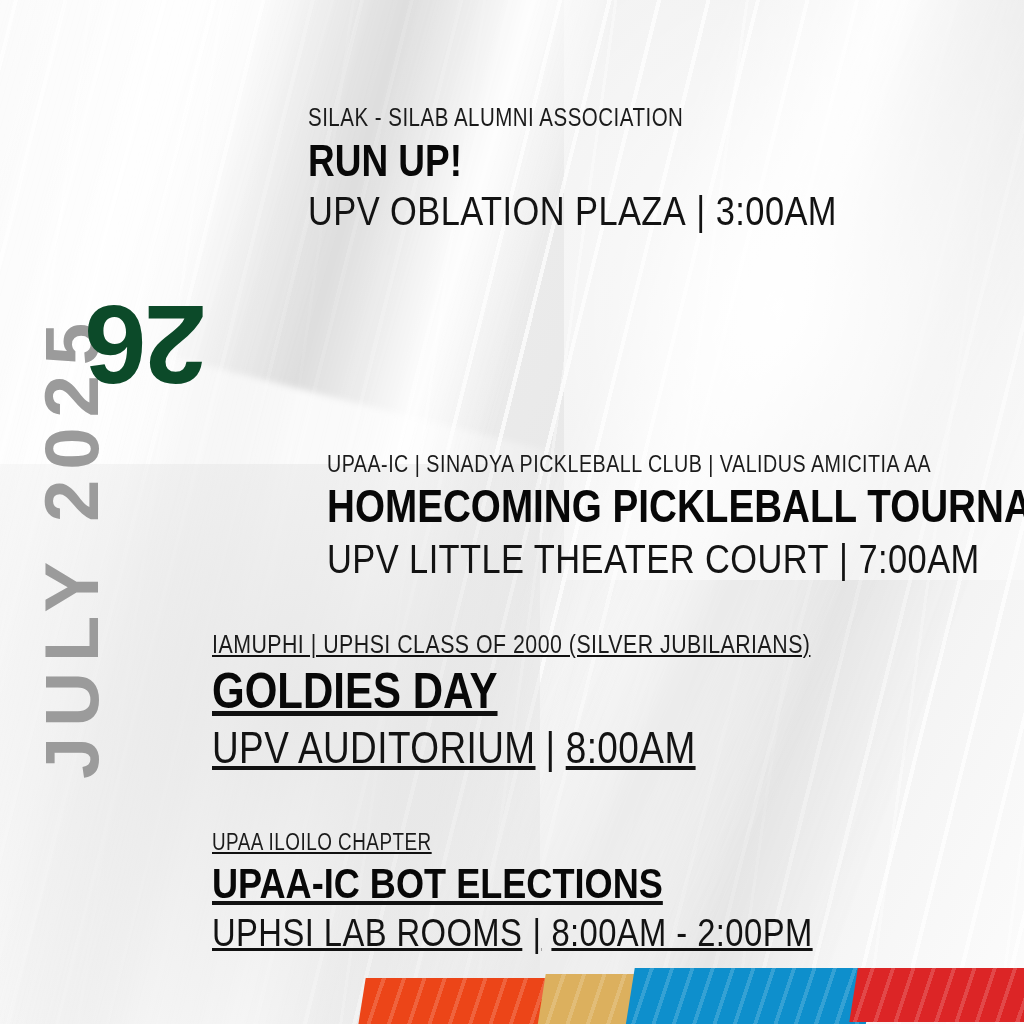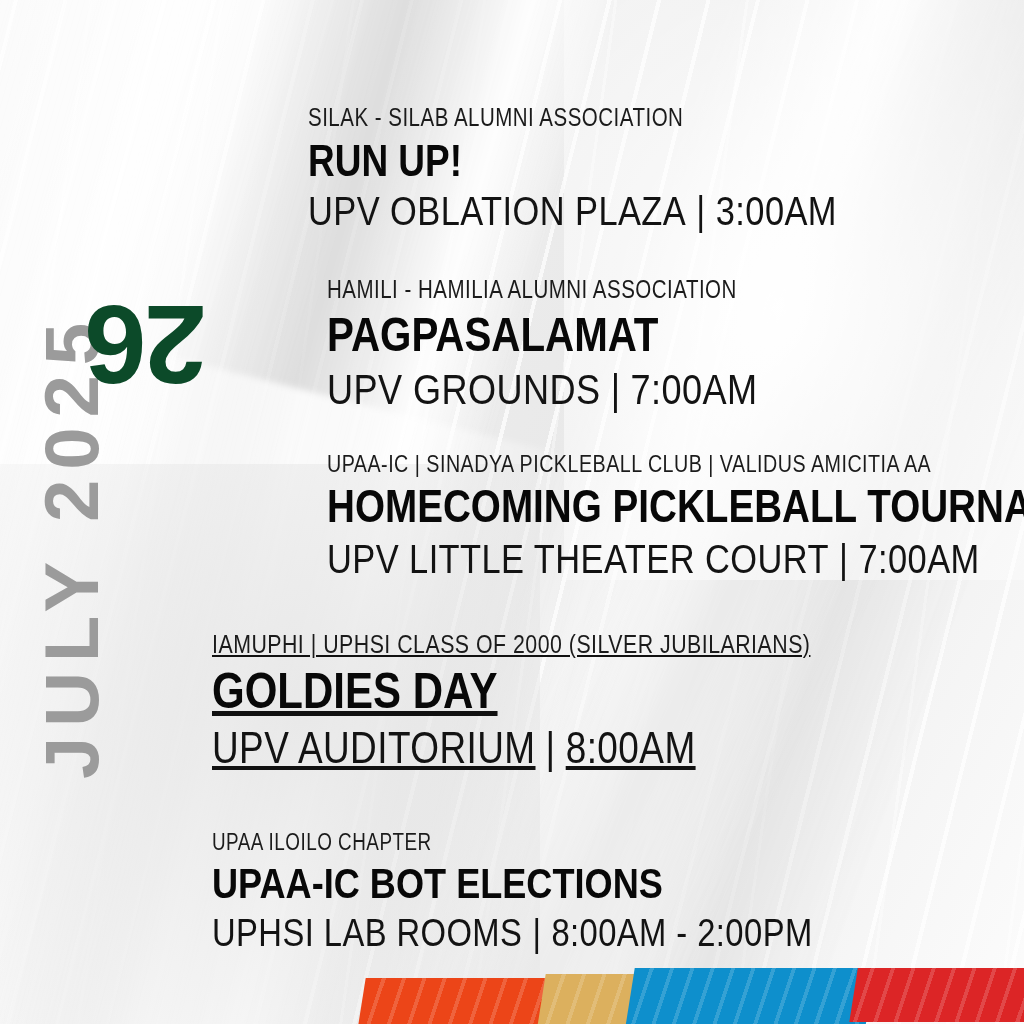--- a/index.html
+++ b/index.html
@@ -181,21 +181,21 @@
   .event .venue .sep { padding:0 12px; font-weight:400; }
 
   
   #event-0 { left:308px; top:96px;  }
   #event-1 { left:327px; top:268px; }
   #event-2 { left:327px; top:443px; }
   #event-3 { left:212px; top:622px;text-decoration:underline; }
   #event-3 .title { font-size:50px; }
   #event-3 .venue { font-size:44px; }
   #event-3 .org   { font-size:26px; }
-  #event-4 { left:212px; top:822px; }
+  #event-4 { left:212px; top:822px;text-decoration:underline; }
   #event-4 .org   { font-size:23px; }
   #event-4 .title { font-size:43px; }
   #event-4 .venue { font-size:39px; }
 
   #event-2 .title { font-size:46px; }
   #event-2 .venue { font-size:41px; }
   #event-2 .org   { font-size:24px; }
 
   #event-0 .title { font-size:44px; }
   #event-0 .venue { font-size:41px; }
@@ -255,25 +255,20 @@
   </div>
 
   <div id="events">
 
     <div class="event" id="event-0">
       <div class="org">SILAK - SILAB ALUMNI ASSOCIATION</div>
       <div class="title">RUN UP!</div>
       <div class="venue"><span>UPV OBLATION PLAZA</span><span class="sep">|</span><span>3:00AM</span></div>
     </div>
 
-    <div class="event" id="event-1">
-      <div class="org">HAMILI - HAMILIA ALUMNI ASSOCIATION</div>
-      <div class="title">PAGPASALAMAT</div>
-      <div class="venue"><span>UPV GROUNDS</span><span class="sep">|</span><span>7:00AM</span></div>
-    </div>
 
     <div class="event" id="event-2">
       <div class="org">UPAA-IC  |  SINADYA PICKLEBALL CLUB  |  VALIDUS AMICITIA AA</div>
       <div class="title">HOMECOMING PICKLEBALL TOURNAMENT</div>
       <div class="venue"><span>UPV LITTLE THEATER COURT</span><span class="sep">|</span><span>7:00AM</span></div>
     </div>
 
     <div class="event" id="event-3">
       <div class="org">IAMUPHI  |  UPHSI CLASS OF 2000 (SILVER JUBILARIANS)</div>
       <div class="title">GOLDIES DAY</div>

